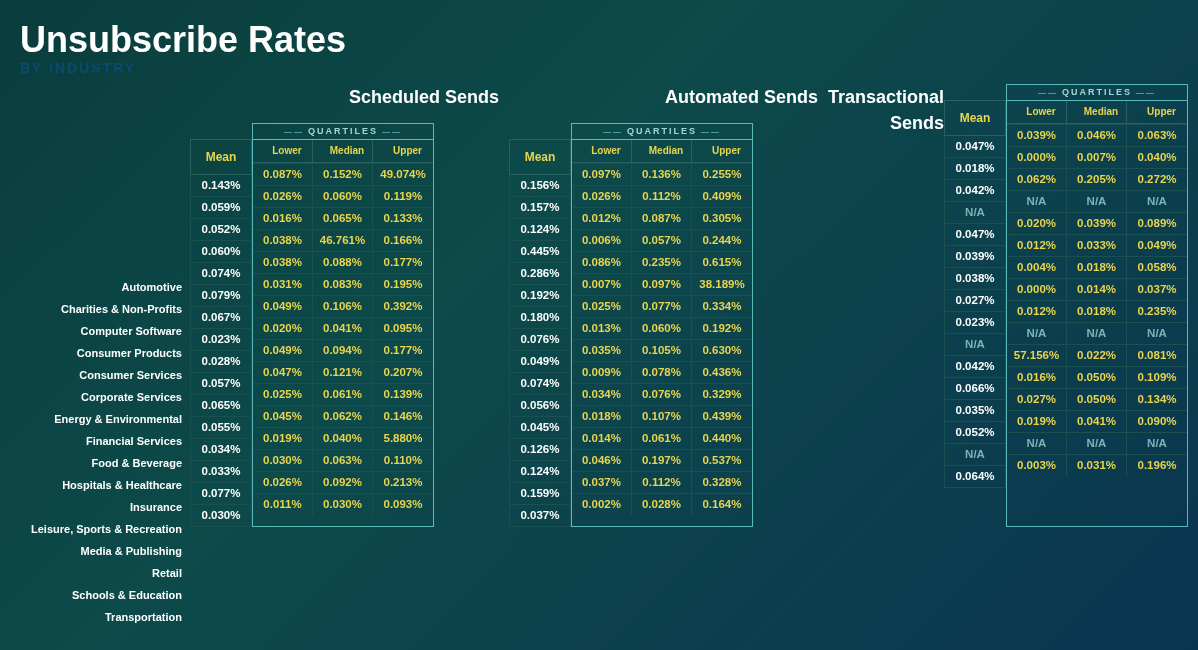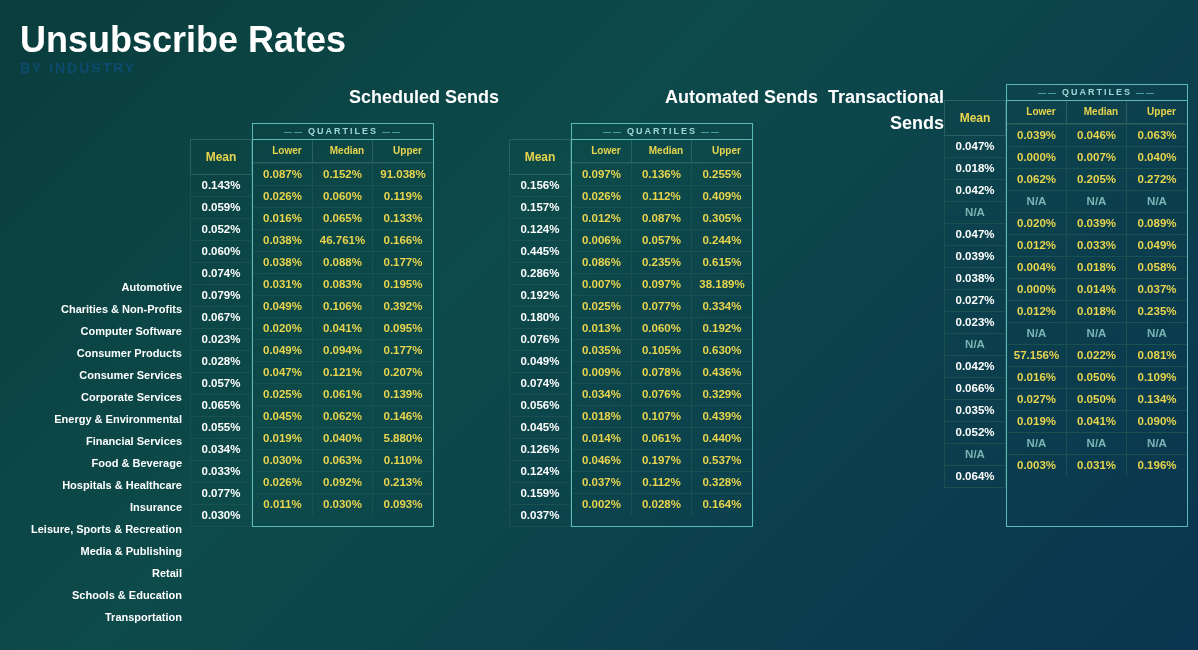--- a/index.html
+++ b/index.html
@@ -207,21 +207,21 @@
               <div class="quartiles-top">QUARTILES</div>
               <div class="quartiles-headers">
                 <div class="q-th">Lower</div>
                 <div class="q-th">Median</div>
                 <div class="q-th">Upper</div>
               </div>
               <div class="quartiles-data-rows">
                 <div class="q-row">
                   <div class="q-td">0.087%</div>
                   <div class="q-td">0.152%</div>
-                  <div class="q-td">91.038%</div>
+                  <div class="q-td">49.074%</div>
                 </div>
                 <div class="q-row">
                   <div class="q-td">0.026%</div>
                   <div class="q-td">0.060%</div>
                   <div class="q-td">0.119%</div>
                 </div>
                 <div class="q-row">
                   <div class="q-td">0.016%</div>
                   <div class="q-td">0.065%</div>
                   <div class="q-td">0.133%</div>

